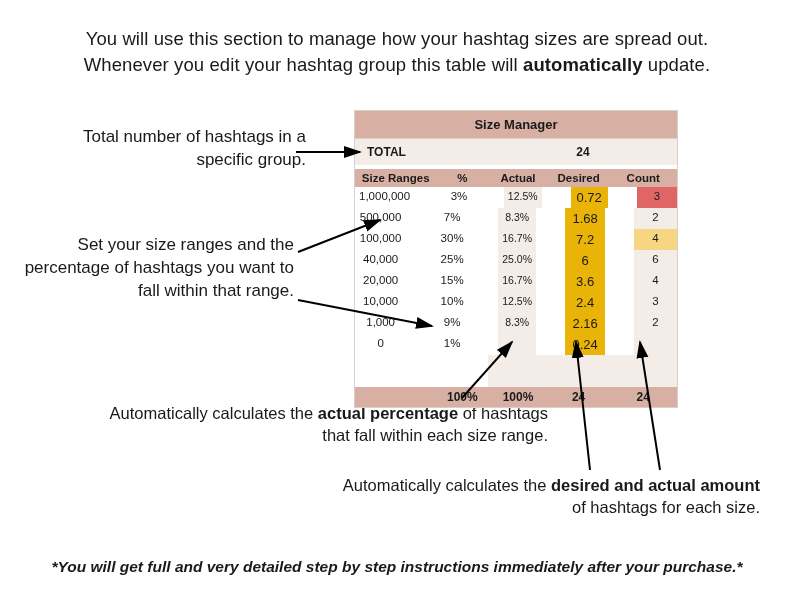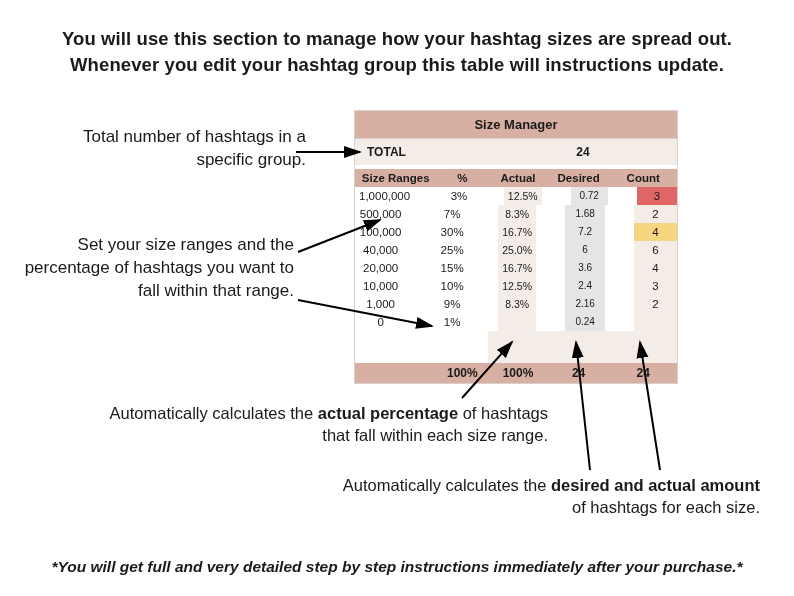--- a/index.html
+++ b/index.html
@@ -13,21 +13,21 @@
     overflow: hidden;
   }
   .intro {
     position: absolute;
     top: 26px;
     left: 30px;
     right: 30px;
     text-align: center;
     font-size: 18.5px;
     line-height: 1.4;
-    font-weight: 700;
+    font-weight: 400;
     letter-spacing: 0.1px;
   }
   .annot {
     position: absolute;
     font-size: 17px;
     line-height: 1.35;
     text-align: right;
     font-weight: 400;
   }
   .annot-total { top: 126px; left: 46px; width: 260px; }
@@ -93,21 +93,21 @@
 
   .sm-row {
     display: flex;
     font-size: 11.5px;
     background: #ffffff;
     gap: 29px;
   }
   .sm-row .col-range { background: #ffffff; text-align: center; }
   .sm-row .col-pct   { background: #ffffff; }
   .sm-row .col-actual  { background: #f3ece7; font-size: 10.5px; }
-  .sm-row .col-desired { background: #e5e5e5; font-size: 10px; }
+  .sm-row .col-desired { background: #eab308; font-size: 13px; }
   .sm-row .col-count   { background: #f3ece7; }
 
   .sm-row .hl-red    { background: #e06666; }
   .sm-row .hl-yellow { background: #f6d680; }
 
   .sm-empty {
     display: flex;
     height: 16px;
   }
   .sm-empty .col-range, .sm-empty .col-pct { background: #fff; }
@@ -125,21 +125,21 @@
     top: 0; left: 0;
     width: 794px; height: 596px;
     pointer-events: none;
   }
 </style>
 </head>
 <body>
 
 <div class="intro">
   <span>You will use this section to manage how your hashtag sizes are spread out.</span><br>
-  <span>Whenever you edit your hashtag group this table will </span><b>instructions</b><span> update.</span>
+  <span>Whenever you edit your hashtag group this table will </span><b>automatically</b><span> update.</span>
 </div>
 
 <div class="annot annot-total">Total number of hashtags in a specific group.</div>
 
 <div class="annot annot-ranges">Set your size ranges and the percentage of hashtags you want to fall within that range.</div>
 
 <div class="annot annot-actual">
   <span>Automatically calculates the </span><b>actual percentage</b><span> of hashtags that fall within each size range.</span>
 </div>
 

